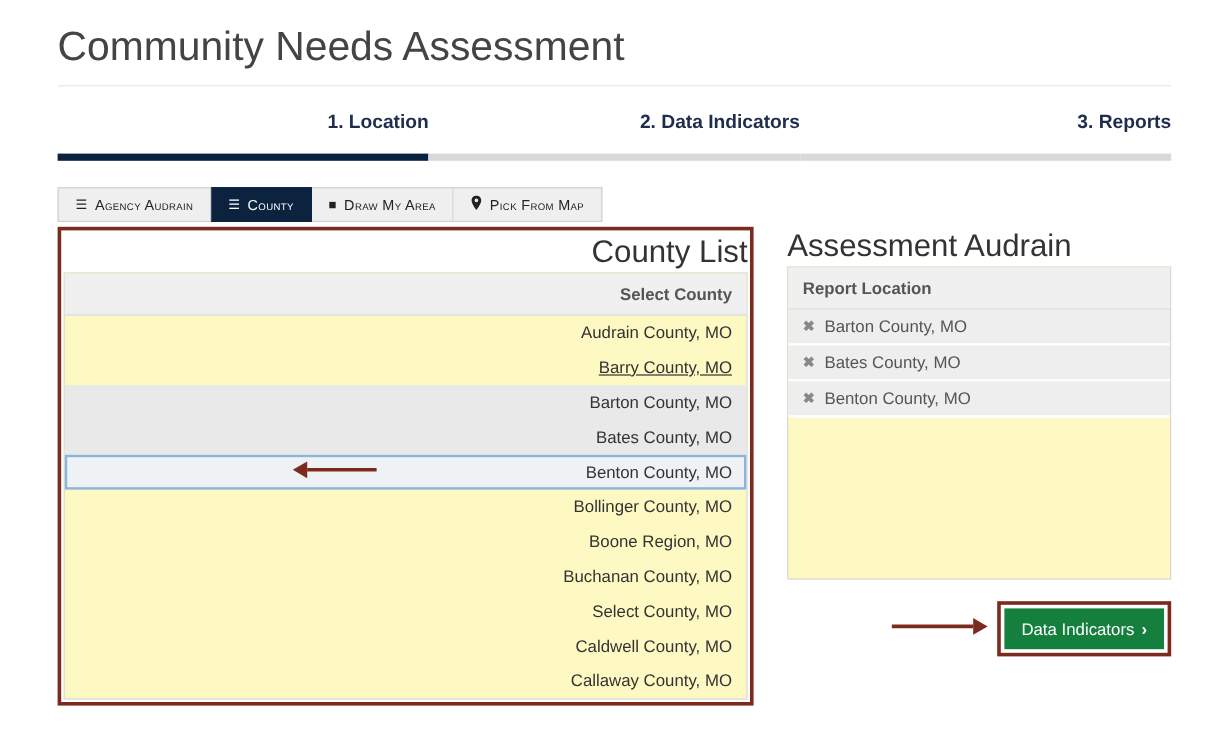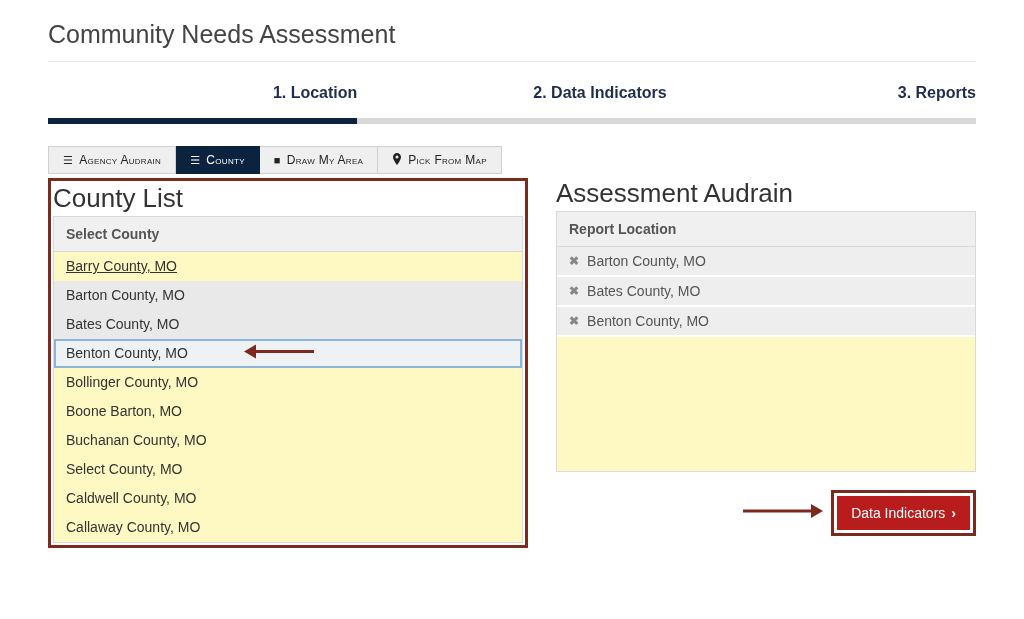--- a/index.html
+++ b/index.html
@@ -3,21 +3,21 @@
 <meta charset="utf-8">
 <style>
   * { box-sizing: border-box; margin: 0; padding: 0; }
   body {
     font-family: "Helvetica Neue", Arial, sans-serif;
     background: #fff;
     color: #333;
     padding: 20px 48px;
   }
   .page-title {
-    font-size: 25px;
+    font-size: 34px;
     font-weight: 400;
     color: #444;
     margin-bottom: 12px;
   }
   .hr {
     border: none;
     border-top: 1px solid #e6e6e6;
     margin-bottom: 18px;
   }
   .stepper {
@@ -66,21 +66,21 @@
   .tab-btn.active {
     background: #0c2340;
     color: #fff;
     border-color: #0c2340;
   }
   .tab-icon { font-size: 11px; }
   .columns {
     display: flex;
     gap: 28px;
   }
-  .col-left { width: 480px; }
+  .col-left { width: 580px; text-align: right; }
   .col-right { flex: 1; }
   .panel-title {
     font-size: 26px;
     font-weight: 400;
     color: #333;
     margin-bottom: 2px;
   }
   .panel-box {
     border: 1px solid #d9d9d9;
     background: #fef9c3;
@@ -146,21 +146,21 @@
     display: inline-block;
     margin-right: 8px;
   }
   .footer-row {
     display: flex;
     justify-content: flex-end;
     align-items: center;
     margin-top: 18px;
   }
   .primary-btn {
-    background: #b91c1c;
+    background: #15803d;
     color: #fff;
     border: none;
     padding: 9px 14px;
     font-size: 14px;
     cursor: pointer;
     display: flex;
     align-items: center;
     gap: 6px;
   }
   .chev { font-weight: bold; }
@@ -205,29 +205,30 @@
   </button>
 </div>
 
 <div class="columns">
   <div class="col-left">
     <div class="highlight-frame-left">
       <div class="panel-title">County List</div>
       <div class="panel-box">
         <div class="panel-header">Select County</div>
         <div id="county-list">
+            <div class="list-item" style="position: relative;"><span>Audrain County, MO</span></div>
             <div class="list-item" style="position: relative; text-decoration: underline;"><span>Barry County, MO</span></div>
             <div class="list-item selected-grey" style="position: relative;"><span>Barton County, MO</span></div>
             <div class="list-item selected-grey" style="position: relative;"><span>Bates County, MO</span></div>
             <div class="list-item highlighted" style="position: relative;"><span>Benton County, MO</span><span class="arrow arrow-left-pointing"><svg width="70" height="16" viewBox="0 0 70 16">
                   <line x1="70" y1="8" x2="12" y2="8" stroke="#7d2a1e" stroke-width="3"></line>
                   <polygon points="12,1 0,8 12,15" fill="#7d2a1e"></polygon>
                 </svg></span></div>
             <div class="list-item" style="position: relative;"><span>Bollinger County, MO</span></div>
-            <div class="list-item" style="position: relative;"><span>Boone Barton, MO</span></div>
+            <div class="list-item" style="position: relative;"><span>Boone Region, MO</span></div>
             <div class="list-item" style="position: relative;"><span>Buchanan County, MO</span></div>
             <div class="list-item" style="position: relative;"><span>Select County, MO</span></div>
             <div class="list-item" style="position: relative;"><span>Caldwell County, MO</span></div>
             <div class="list-item" style="position: relative;"><span>Callaway County, MO</span></div>
           </div>
       </div>
     </div>
   </div>
 
   <div class="col-right">

